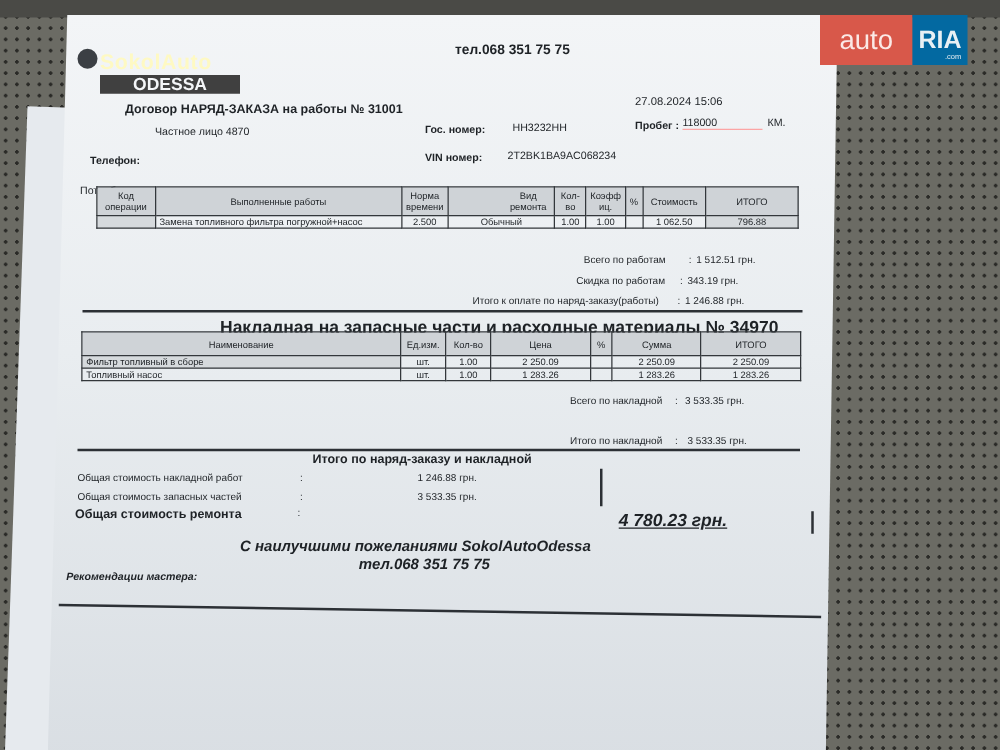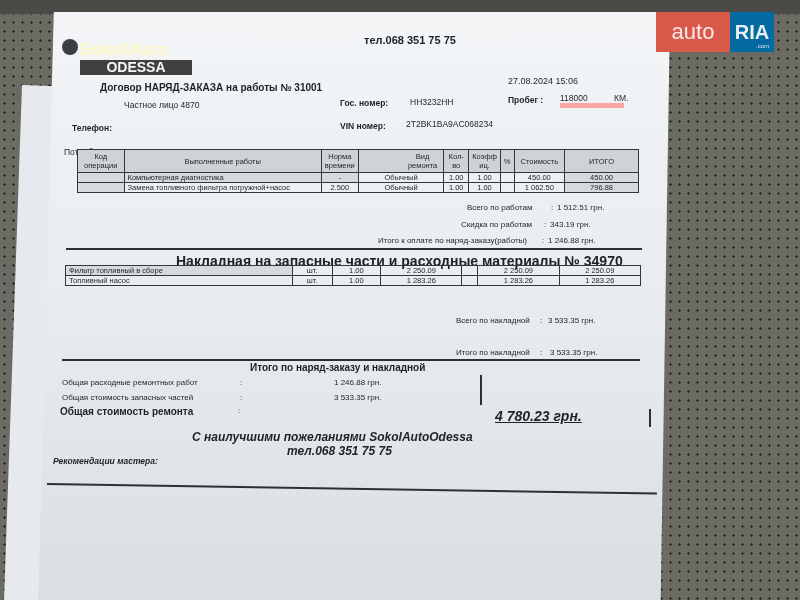--- a/index.html
+++ b/index.html
@@ -66,46 +66,35 @@
 <div class="abs val" style="left:508px;top:76px;font-size:9px;">27.08.2024  15:06</div>
 
 <div class="abs lbl" style="left:64px;top:111px;margin-top:36px;">Потребитель</div>
 <div class="abs val" style="left:124px;top:100px;">Частное лицо 4870</div>
 <div class="abs lblb" style="left:72px;top:123px;">Телефон:</div>
 <div class="abs lblb" style="left:340px;top:98px;">Гос. номер:</div>
 <div class="abs val" style="left:410px;top:97px;">HH3232HH</div>
 <div class="abs lblb" style="left:340px;top:121px;">VIN номер:</div>
 <div class="abs val" style="left:406px;top:119px;">2T2BK1BA9AC068234</div>
 <div class="abs lblb" style="left:508px;top:95px;">Пробег :</div>
-<div class="abs val" style="left:560px;top:93px;width:64px;border-bottom:5px solid #fca5a5;">118000</div>
+<div class="abs val" style="left:546px;top:93px;width:64px;border-bottom:1px solid #fca5a5;">118000</div>
 <div class="abs val" style="left:614px;top:93px;">КМ.</div>
 
 <table class="grid" style="left:77px;top:149px;width:562px;">
   <tbody>
       <tr>
     <th style="width:40px;height:22px;line-height:9px;">Код операции</th>
     <th style="width:200px;">Выполненные работы</th>
     <th style="width:30px;line-height:9px;">Норма времени</th>
     <th style="width:36px;padding-left:46px;">Вид ремонта</th>
     <th style="width:18px;">Кол-во</th>
     <th style="width:24px;">Коэфф иц.</th>
     <th style="width:6px;">%</th>
     <th style="width:44px;">Стоимость</th>
     <th style="width:70px;">ИТОГО</th>
-  </tr>
-  <tr>
-    <td class="shade"></td>
-    <td class="shade">Компьютерная диагностика</td>
-    <td class="c shade">-</td>
-    <td class="c">Обычный</td>
-    <td class="c">1.00</td>
-    <td class="c">1.00</td>
-    <td class="c"></td>
-    <td class="c">450.00</td>
-    <td class="c shade">450.00</td>
   </tr>
   <tr>
     <td class="shade"></td>
     <td>Замена топливного фильтра погружной+насос</td>
     <td class="c">2.500</td>
     <td class="c">Обычный</td>
     <td class="c">1.00</td>
     <td class="c">1.00</td>
     <td class="c"></td>
     <td class="c">1 062.50</td>
@@ -122,20 +111,29 @@
 <div class="abs val" style="left:550px;top:220px;font-size:8px;">343.19 грн.</div>
 <div class="abs val" style="left:378px;top:236px;font-size:8px;">Итого к оплате по наряд-заказу(работы)</div>
 <div class="abs val" style="left:542px;top:236px;font-size:8px;">:</div>
 <div class="abs val" style="left:548px;top:236px;font-size:8px;">1 246.88 грн.</div>
 
 <div class="hr" style="left:66px;top:248px;width:576px;height:1.5px;"></div>
 
 <div class="abs" style="left:176px;top:253px;font-weight:bold;font-size:14px;">Накладная на запасные части и расходные материалы №  34970</div>
 <table class="grid" style="left:65px;top:265px;width:576px;">
   <tbody>
+      <tr>
+    <th style="width:240px;height:18px;">Наименование</th>
+    <th style="width:28px;">Ед.изм.</th>
+    <th style="width:28px;">Кол-во</th>
+    <th style="width:70px;">Цена</th>
+    <th style="width:10px;">%</th>
+    <th style="width:62px;">Сумма</th>
+    <th style="width:70px;">ИТОГО</th>
+  </tr>
   <tr>
     <td class="shade">Фильтр топливный в сборе</td>
     <td class="c">шт.</td>
     <td class="c">1.00</td>
     <td class="c">2 250.09</td>
     <td class="c"></td>
     <td class="c">2 250.09</td>
     <td class="c">2 250.09</td>
   </tr>
   <tr>
@@ -153,21 +151,21 @@
 <div class="abs val" style="left:456px;top:316px;font-size:8px;">Всего по накладной</div>
 <div class="abs val" style="left:540px;top:316px;font-size:8px;">:</div>
 <div class="abs val" style="left:548px;top:316px;font-size:8px;">3 533.35  грн.</div>
 <div class="abs val" style="left:456px;top:348px;font-size:8px;">Итого по накладной</div>
 <div class="abs val" style="left:540px;top:348px;font-size:8px;">:</div>
 <div class="abs val" style="left:550px;top:348px;font-size:8px;">3 533.35 грн.</div>
 
 <div class="hr" style="left:62px;top:359px;width:578px;height:1.5px;"></div>
 
 <div class="abs" style="left:250px;top:362px;font-weight:bold;font-size:10px;">Итого по наряд-заказу и накладной</div>
-<div class="abs val" style="left:62px;top:378px;font-size:8px;">Общая расходные ремонтных работ</div>
+<div class="abs val" style="left:62px;top:378px;font-size:8px;">Общая стоимость накладной работ</div>
 <div class="abs val" style="left:240px;top:378px;font-size:8px;">:</div>
 <div class="abs val" style="left:334px;top:378px;font-size:8px;">1 246.88 грн.</div>
 <div class="abs val" style="left:62px;top:393px;font-size:8px;">Общая стоимость запасных частей</div>
 <div class="abs val" style="left:240px;top:393px;font-size:8px;">:</div>
 <div class="abs val" style="left:334px;top:393px;font-size:8px;">3 533.35 грн.</div>
 <div class="abs" style="left:60px;top:406px;font-weight:bold;font-size:10px;">Общая стоимость ремонта</div>
 <div class="abs val" style="left:238px;top:406px;font-size:8px;">:</div>
 <div class="abs total-big">4 780.23 грн.</div>
 <div class="vbar" style="left:480px;top:375px;height:30px;"></div>
 <div class="vbar" style="left:649px;top:409px;height:18px;"></div>

